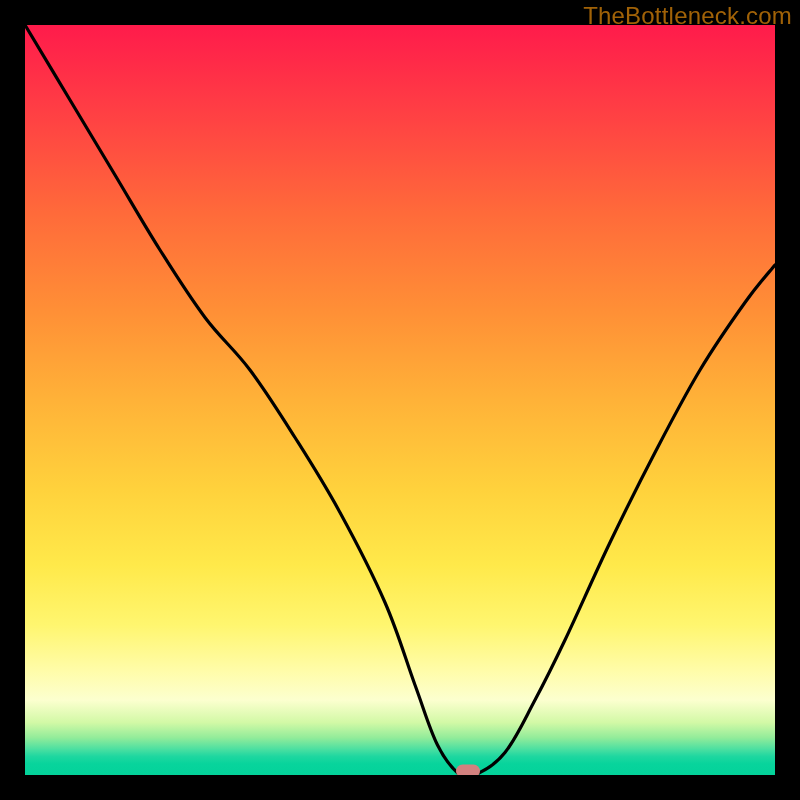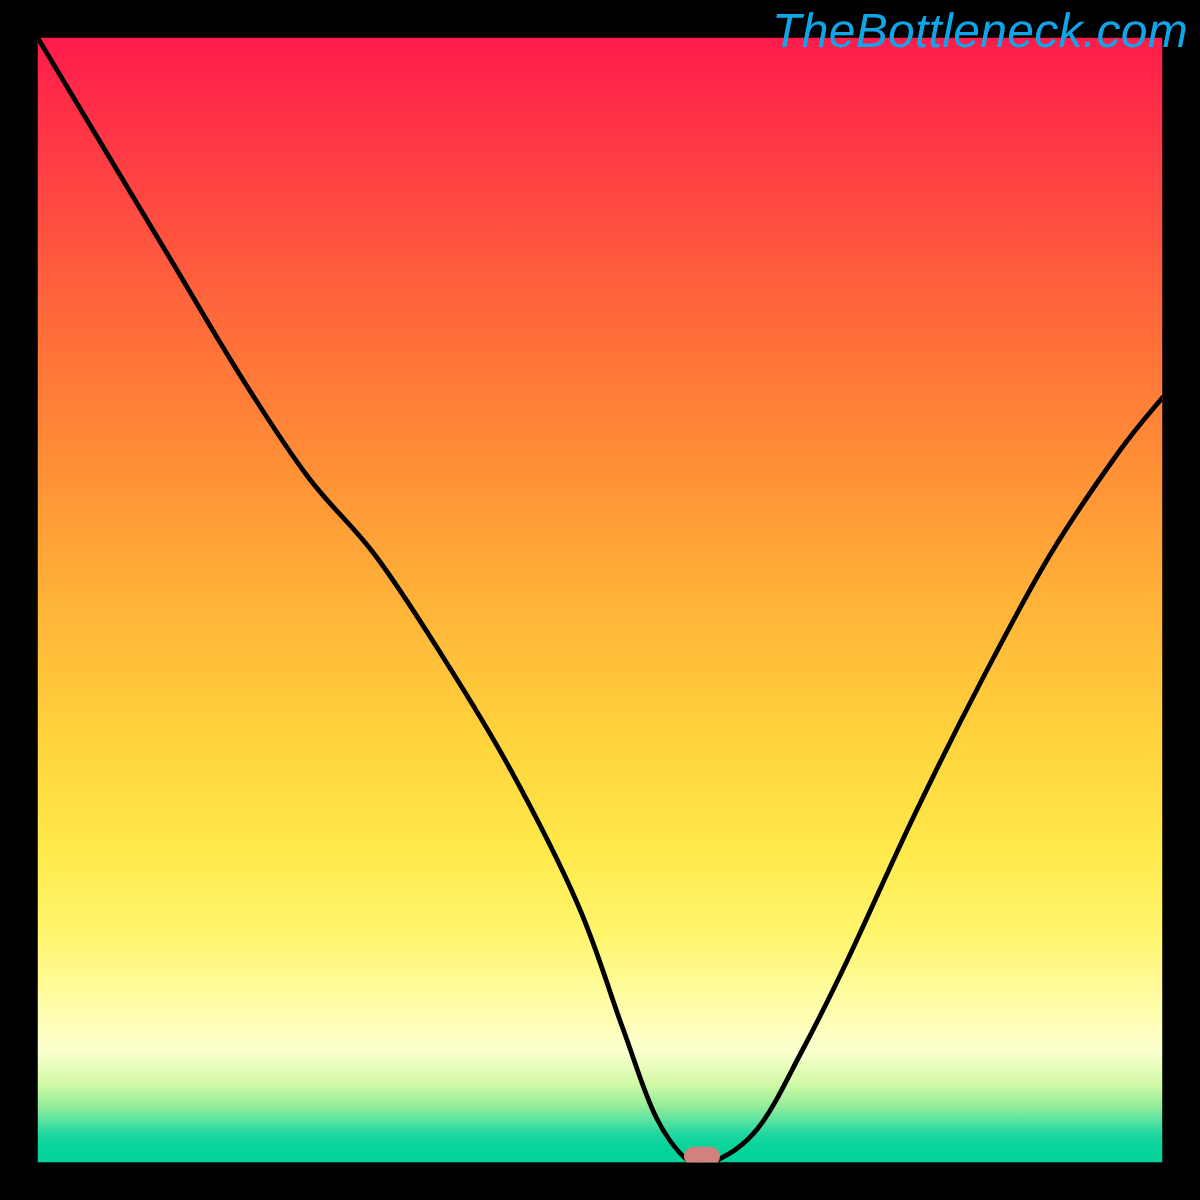--- a/index.html
+++ b/index.html
@@ -14,26 +14,25 @@
   .frame {
     position: relative;
     width: 800px;
     height: 800px;
     background: #000;
   }
   .watermark {
     position: absolute;
     top: 2px;
     right: 8px;
-    color: #0ea5e9;
-    font-size: 32px;
+    color: #a16207;
+    font-size: 24px;
     font-weight: 500;
     letter-spacing: 0.2px;
     z-index: 50;
-    font-style: italic;
   }
   .plot-area {
     position: absolute;
     left: 25px;
     top: 25px;
     width: 750px;
     height: 750px;
     overflow: hidden;
   }
   .gradient-bg {

